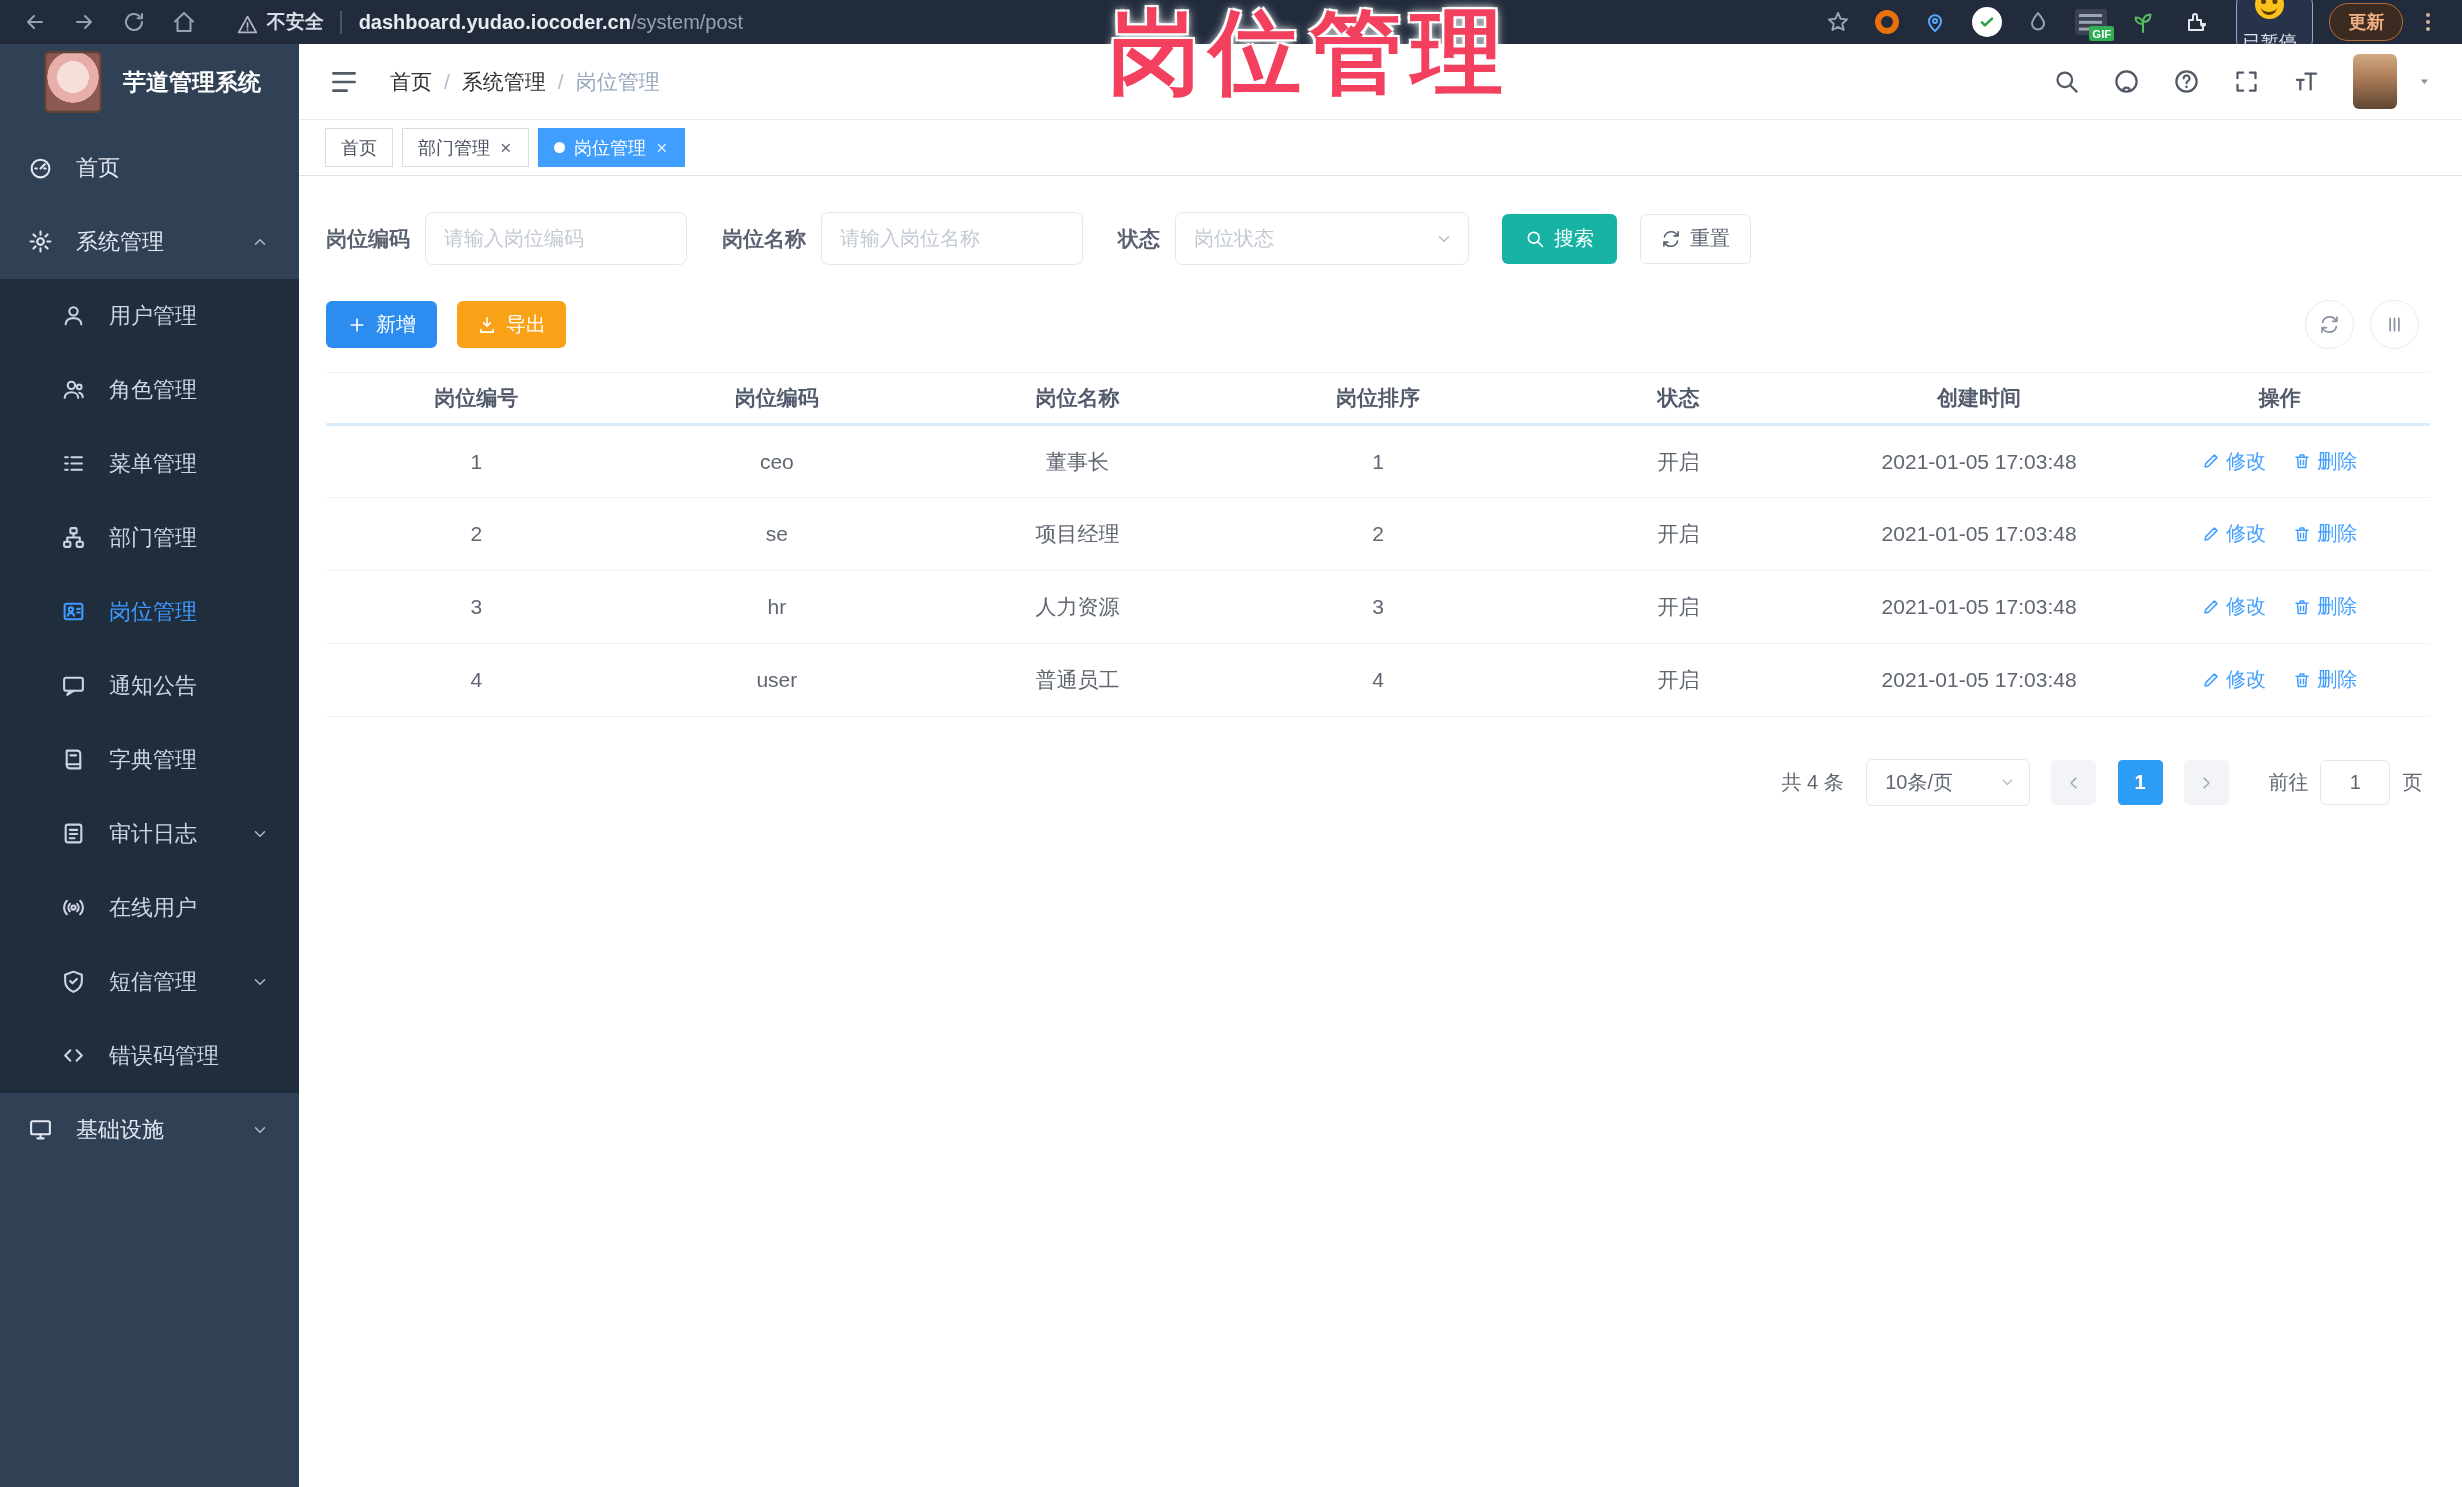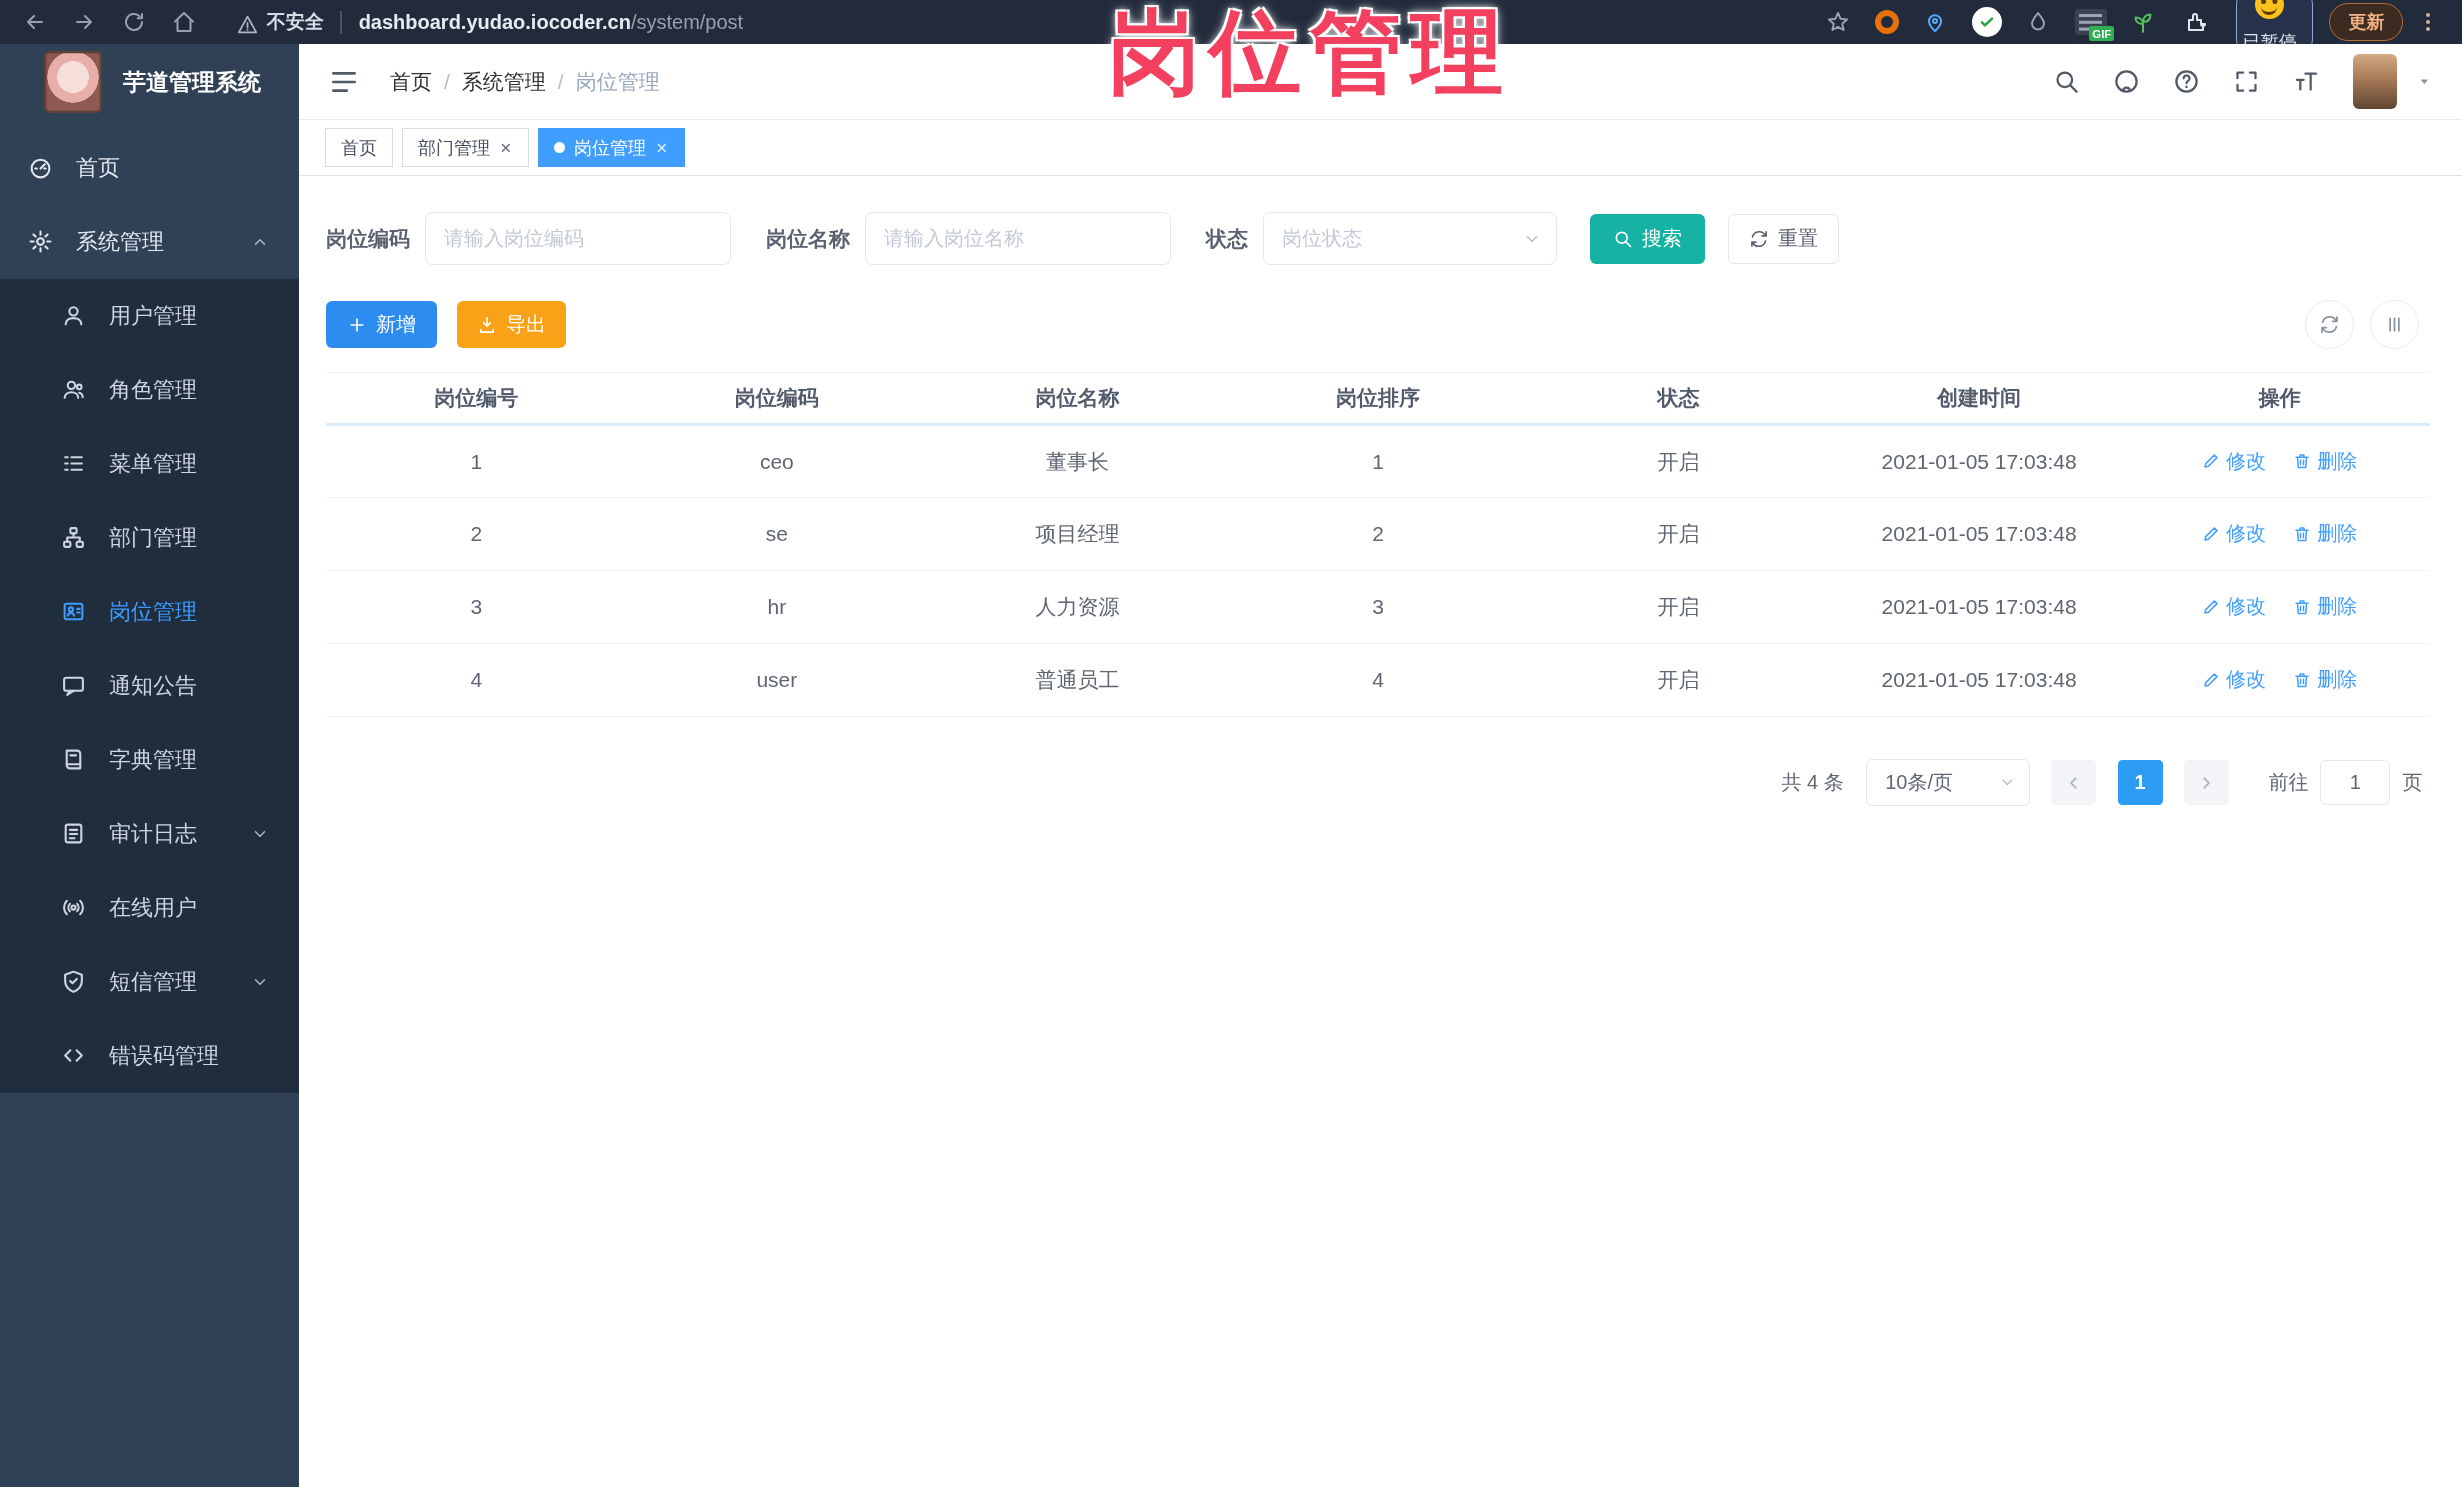--- a/index.html
+++ b/index.html
@@ -69,21 +69,21 @@
   .tab { height:39px; display:inline-flex; align-items:center; gap:9px; padding:0 15px; border:0.8px solid #d8dce5; font-size:18px; color:#495060; background:#fff; white-space:nowrap; cursor:pointer; }
   .tab.active { background:#409eff; border-color:#409eff; color:#fff; }
   .tab-dot { width:11.4px; height:11.4px; border-radius:50%; background:#fff; }
   .tab-close { font-size:13.6px; display:flex; opacity:.85; }
 
   
   .content { flex:1; padding:36px 32px 0 27px; position:relative; background:#fff; }
   .filter-row { display:flex; align-items:center; }
   .f-group { display:flex; align-items:center; margin-right:35px; }
   .f-label { font-size:21px; font-weight:700; color:#5a6170; margin-right:15px; white-space:nowrap; }
-  .f-input { width:306px; height:53px; border:1.5px solid #e4e7ed; border-radius:7.6px; padding:16px 18px; font-size:20px; color:#7f1d1d; outline:none; font-family:inherit; }
+  .f-input { width:262px; height:53px; border:1.5px solid #e4e7ed; border-radius:7.6px; padding:16px 18px; font-size:20px; color:#7f1d1d; outline:none; font-family:inherit; }
   .f-input::placeholder { color:#c3c9d4; }
   .f-select { width:294px; height:53px; border:1.5px solid #e4e7ed; border-radius:7.6px; display:flex; align-items:center; padding:0 15px 0 18px; font-size:20px; color:#c3c9d4; cursor:pointer; }
   .f-select .sel-caret { margin-left:auto; color:#b7bdc9; font-size:18px; display:flex; }
   .btn { display:inline-flex; align-items:center; gap:9px; border:none; border-radius:6px; font-size:20px; cursor:pointer; font-family:inherit; white-space:nowrap; }
   .btn-search { height:50px; padding:0 23px; background:#16b3a4; color:#fff; margin-left:18px; }
   .btn-reset  { height:50px; padding:0 20px; background:#fff; border:1.5px solid #e4e7ed; color:#5a6170; margin-left:23px; }
   .btn-ic { font-size:20px; display:flex; }
 
   .toolbar-row { margin-top:35px; display:flex; align-items:center; }
   .btn-add { height:47px; padding:0 21px; background:#2d8cf0; color:#fff; }
@@ -337,20 +337,34 @@
               </svg>
             </span>
           </div>
           <div class="menu-item sub">
             <span class="mi-icon">
               <svg viewBox="0 0 24 24" fill="none" stroke="currentColor" stroke-width="2" stroke-linecap="round" stroke-linejoin="round">
                 <path d="M9 7l-5 5 5 5M15 7l5 5-5 5"></path>
               </svg>
             </span>
             <span class="mi-label">错误码管理</span>
+          </div>
+          <div class="menu-item">
+            <span class="mi-icon">
+              <svg viewBox="0 0 24 24" fill="none" stroke="currentColor" stroke-width="2" stroke-linecap="round" stroke-linejoin="round">
+                <rect x="3" y="4" width="18" height="12.5" rx="1.5"></rect>
+                <path d="M9 20.5h6M12 16.5v4"></path>
+              </svg>
+            </span>
+            <span class="mi-label">基础设施</span>
+            <span class="mi-arrow">
+              <svg viewBox="0 0 24 24" fill="none" stroke="currentColor" stroke-width="2" stroke-linecap="round" stroke-linejoin="round">
+                <path d="M6 9l6 6 6-6"></path>
+              </svg>
+            </span>
           </div>
         </nav>
     </aside>
 
     <div class="main">
 
       <header class="navbar">
         <span class="hamburger">
             <svg viewBox="0 0 24 24" fill="none" stroke="currentColor" stroke-width="2" stroke-linecap="round" stroke-linejoin="round">
               <path d="M4 5.5h16M4 12h16M4 18.5h10"></path>

